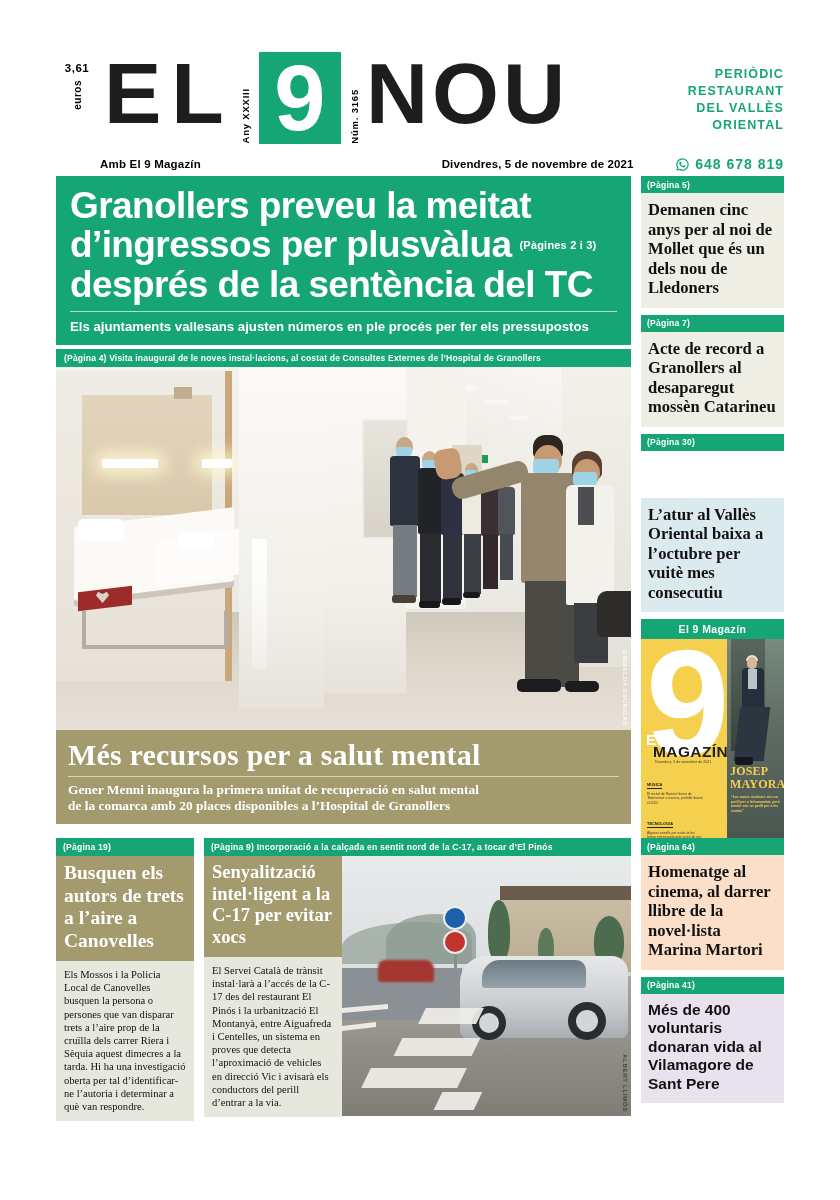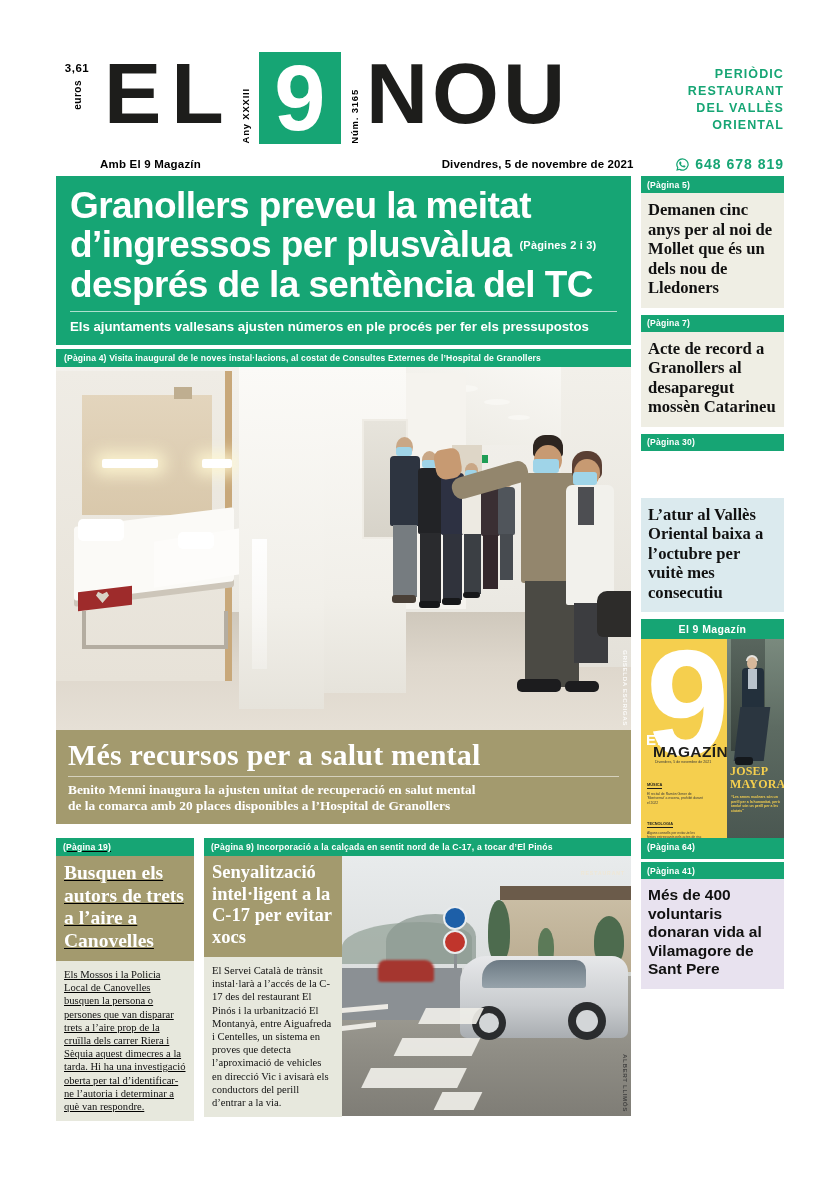--- a/index.html
+++ b/index.html
@@ -353,21 +353,21 @@
     position: absolute; left: 4px; top: 156px; width: 50px;
     font-size: 3.5px; color: #f5cf4e; line-height: 4.6px; font-weight: bold;
   }
 
   
   .bottom-grid {
     position: absolute; left: 56px; top: 838px;
     width: 728px;
     display: flex; gap: 10px;
   }
-  .bot-left { width: 138px; text-decoration: underline; }
+  .bot-left { width: 138px; }
   .bot-mid  { width: 427px; }
   .bot-right{ width: 143px; }
 
   .bot-pg {
     background: #16a574; color: #fff;
     font-size: 8.6px; font-weight: bold; padding: 4px 7px; letter-spacing: .2px;
   }
   .bot-khaki {
     background: #a39a6e; color: #fff;
     font-family: "Liberation Serif", serif;
@@ -586,21 +586,21 @@
           </div>
           <div class="hp" style="right:0;top:224px;width:34px;height:46px;background:#2d2c2a;border-radius:10px 0 0 6px;"></div>
 
           <div class="credit-vert">GRISELDA ESCRIGAS</div>
         </div>
       </div>
 
       <div class="khaki-box">
         <div class="khaki-title">Més recursos per a salut mental</div>
         <div class="khaki-sub">
-          <div>Benito Menni inaugura la ajusten unitat de recuperació en salut mental</div>
+          <div>Gener Menni inaugura la primera unitat de recuperació en salut mental</div>
           <div>de la comarca amb 20 places disponibles a l’Hospital de Granollers</div>
         </div>
       </div>
     </div>
 
     <div class="col-side">
 
       <div class="brief">
         <div class="brief-pg">(Pàgina 5)</div>
         <div class="brief-body bg-cream">Demanen cinc anys per al noi de Mollet que és un dels nou de Lledoners</div>
@@ -704,20 +704,21 @@
             <div class="rd mark" style="left:96px;top:236px;width:40px;height:18px;transform:skewX(-26deg);"></div>
             <div class="credit-vert dark">ALBERT LLIMÓS</div>
           </div>
         </div>
       </div>
     </div>
 
     <div class="bot-right">
       <div class="brief">
         <div class="brief-pg">(Pàgina 64)</div>
+        <div class="brief-body bg-peach">Homenatge al cinema, al darrer llibre de la novel·lista Marina Martori</div>
       </div>
       <div class="brief">
         <div class="brief-pg">(Pàgina 41)</div>
         <div class="brief-body sans bg-lilac">Més de 400 voluntaris donaran vida al Vilamagore de Sant Pere</div>
       </div>
     </div>
   </div>
 
 </div>
 

